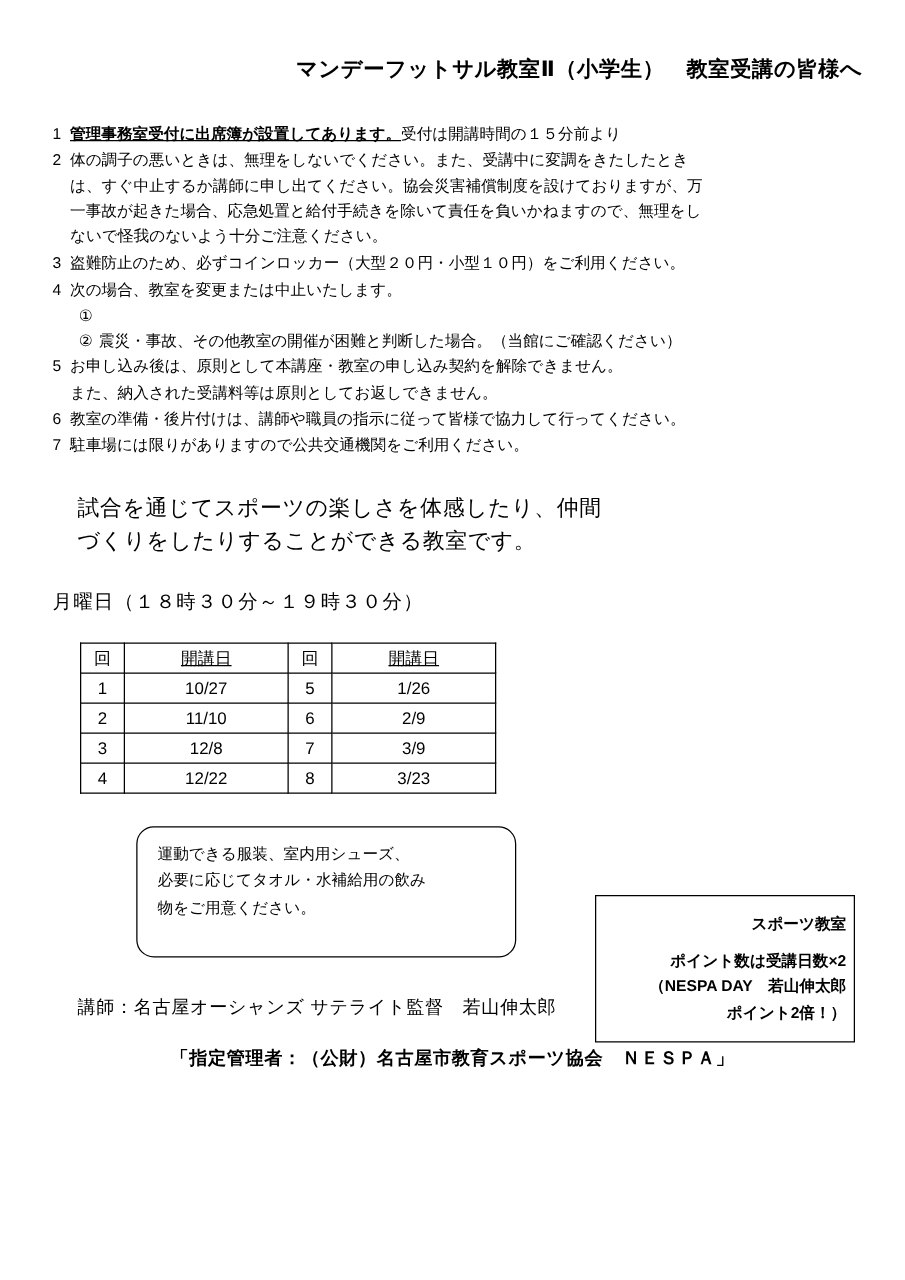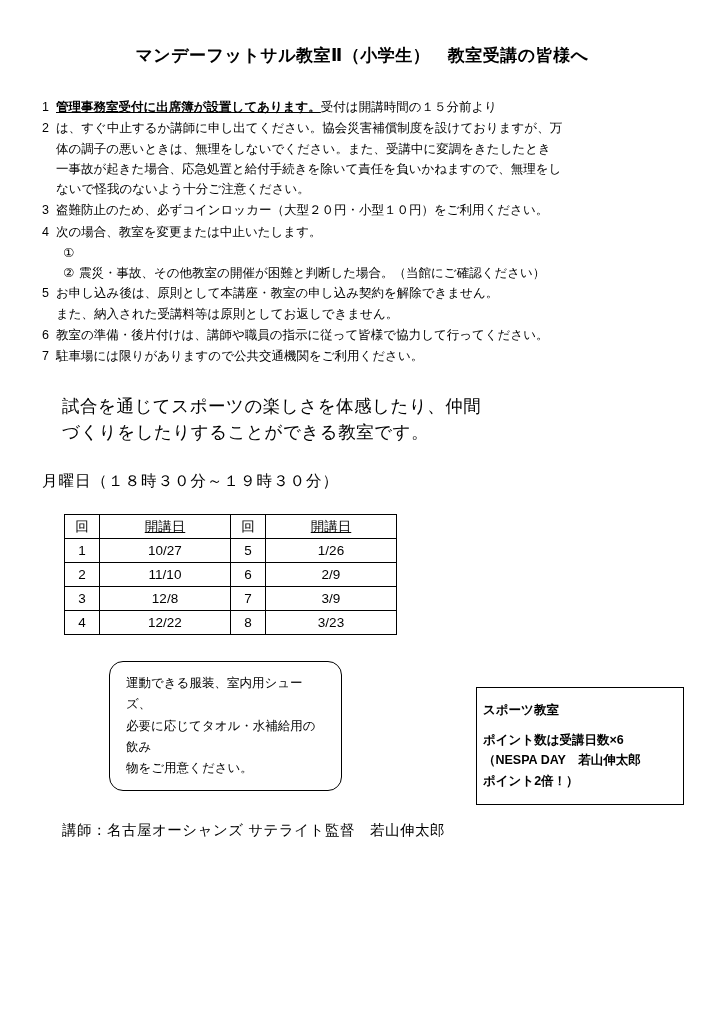--- a/index.html
+++ b/index.html
@@ -16,21 +16,21 @@
     overflow: hidden;
   }
   .page {
     width: 724px;
     height: 1024px;
     position: relative;
     box-sizing: border-box;
     padding: 0 34px;
   }
   .title {
-    text-align: center;
+    text-align: right;
     font-size: 17px;
     font-weight: bold;
     letter-spacing: 0.5px;
     margin-top: 44px;
     margin-bottom: 0;
     white-space: nowrap;
   }
   .rules {
     margin-top: 30px;
     font-size: 12.5px;
@@ -93,39 +93,39 @@
     text-align: center;
     font-weight: normal;
     height: 23px;
     padding: 0;
   }
   table.schedule .c-no { width: 34px; }
   table.schedule .c-date { width: 130px; text-decoration: underline; }
   .nespa-box {
     position: absolute;
     right: 40px;
-    top: 643px;
+    top: 672px;
     width: 208px;
     border: 1.5px solid #000;
     box-sizing: border-box;
     padding: 12px 6px 12px 6px;
-    text-align: left;
+    text-align: right;
     font-size: 12.5px;
     font-weight: bold;
     line-height: 1.65;
   }
   .nespa-gap { height: 9px; }
   .note-box {
     margin-top: 26px;
     margin-left: 75px;
-    width: 233px;
+    width: 304px;
     border: 1px solid #000;
     border-radius: 14px;
     box-sizing: border-box;
-    padding: 11px 14px 11px 16px;
+    padding: 11px 14px 28px 16px;
     font-size: 12.5px;
     line-height: 1.7;
   }
   .coach {
     margin-top: 30px;
     margin-left: 28px;
     font-size: 14.5px;
     letter-spacing: 0.5px;
   }
   .contact-box {
@@ -162,22 +162,22 @@
     <div class="rule">
       <div class="rule-num">1</div>
       <div class="rule-body">
         <div><b>管理事務室受付に出席簿が設置してあります。</b><span>受付は開講時間の１５分前より</span></div>
       </div>
     </div>
 
     <div class="rule">
       <div class="rule-num">2</div>
       <div class="rule-body">
+        <div>体の調子の悪いときは、無理をしないでください。また、受講中に変調をきたしたとき</div>
         <div>は、すぐ中止するか講師に申し出てください。協会災害補償制度を設けておりますが、万</div>
-        <div>体の調子の悪いときは、無理をしないでください。また、受講中に変調をきたしたとき</div>
         <div>一事故が起きた場合、応急処置と給付手続きを除いて責任を負いかねますので、無理をし</div>
         <div>ないで怪我のないよう十分ご注意ください。</div>
       </div>
     </div>
 
     <div class="rule">
       <div class="rule-num">3</div>
       <div class="rule-body">
         <div>盗難防止のため、必ずコインロッカー（大型２０円・小型１０円）をご利用ください。</div>
       </div>
@@ -266,28 +266,29 @@
         <td>8</td>
         <td>3/23</td>
       </tr>
     </tbody>
       </table>
   </div>
 
   <div class="nespa-box">
     <div>スポーツ教室</div>
     <div class="nespa-gap"></div>
-    <div>ポイント数は受講日数×6</div>
+    <div>ポイント数は受講日数×2</div>
     <div>（NESPA DAY　若山伸太郎</div>
     <div>ポイント2倍！）</div>
   </div>
 
   <div class="note-box">
     <div>運動できる服装、室内用シューズ、</div>
     <div>必要に応じてタオル・水補給用の飲み</div>
     <div>物をご用意ください。</div>
   </div>
 
   <div class="coach">講師：名古屋オーシャンズ サテライト監督　若山伸太郎</div>
 
 
+  <div class="footer">「指定管理者：（公財）名古屋市教育スポーツ協会　ＮＥＳＰＡ」</div>
 
 </div>
 
 </body></html>

